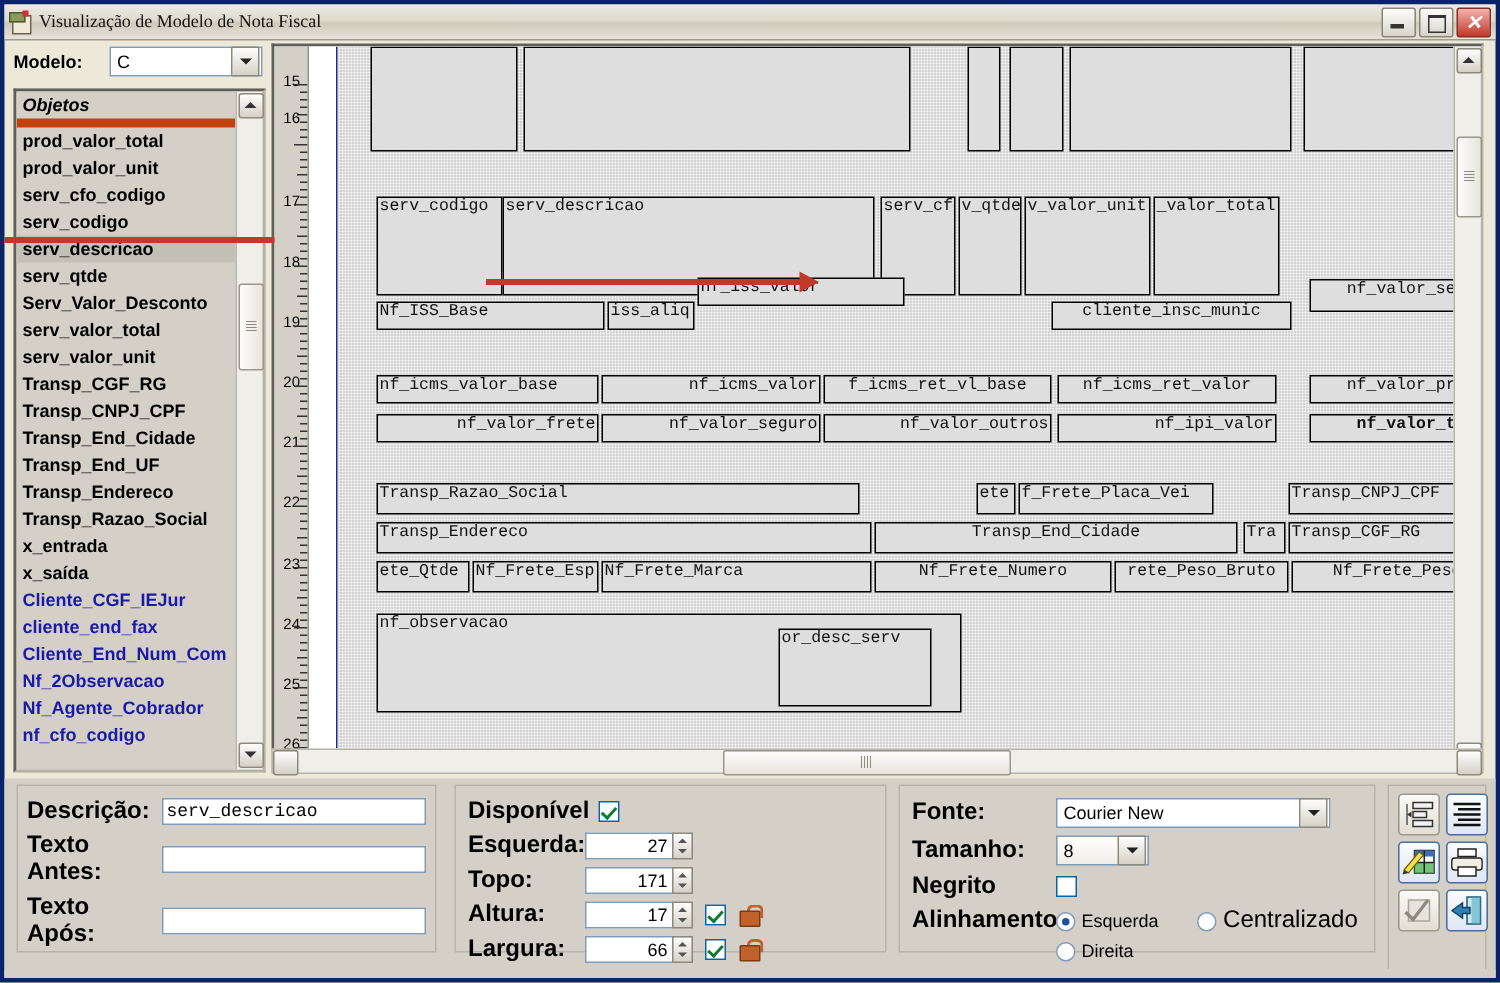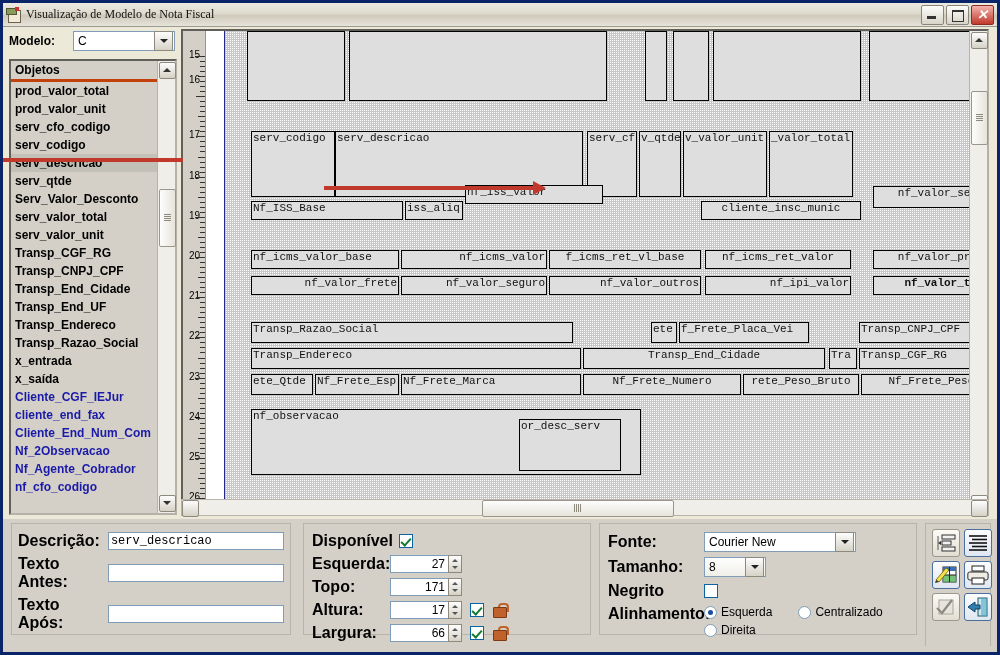--- a/index.html
+++ b/index.html
@@ -37,21 +37,21 @@
   .combo .val{font-size:12px;padding-left:4px;color:#000;flex:1;white-space:nowrap;overflow:hidden;}
   .combo .arw{width:17px;height:18px;margin:0 1px 0 0;flex:0 0 auto;
      background:linear-gradient(to bottom,#fdfdfd,#d6d2c6);border:1px solid #8d897d;position:relative;border-radius:1px;}
   .combo .arw::after{content:"";position:absolute;left:5px;top:7px;border-left:4px solid transparent;
      border-right:4px solid transparent;border-top:4px solid #222;}
   #modelo-combo{width:102px;margin-left:2px;}
   .listbox{position:absolute;left:0;top:30px;width:168px;height:456px;
      background:#d4d0c8;border:2px inset #b5b1a8;box-sizing:border-box;display:flex;}
   .list-inner{flex:1;overflow:hidden;position:relative;background:#d4d0c8;}
   .lb-head{font-size:12px;font-weight:bold;color:#000;padding:2px 0 2px 4px;
-     background:#d4d0c8;border-bottom:3px solid #c2410c;}
+     background:#d4d0c8;border-bottom:6px solid #c2410c;font-style:italic;}
   .lb-item{font-size:12px;font-weight:bold;padding:1px 0 1px 4px;color:#000;white-space:nowrap;line-height:16px;}
   .lb-item.sel{background:#c3c0b8;}
   .lb-item.blue{color:#1a1aa8;}
   .vscroll{width:17px;background:#f0eee8;border-left:1px solid #b8b4ab;position:relative;flex:0 0 auto;}
   .sb-btn{position:absolute;left:0;width:15px;height:15px;margin:1px;
      background:linear-gradient(to bottom,#fdfdfd,#d5d1c6);border:1px solid #8d897d;border-radius:2px;}
   .sb-btn.up{top:0;}
   .sb-btn.down{bottom:0;}
   .sb-btn::after{content:"";position:absolute;left:3px;}
   .sb-btn.up::after{top:5px;border-left:4px solid transparent;border-right:4px solid transparent;border-bottom:4px solid #333;}
@@ -438,21 +438,21 @@
               <span class="body"></span>
           </span>
         </div>
       </div>
     </div>
 
     <div class="grp" style="left:596px;top:4px;width:318px;height:112px;">
       <div style="padding:8px 6px 0 8px;">
         <div class="frow">
           <span class="flbl" style="width:96px;">Fonte:</span>
-          <div class="combo" style="width:152px;">
+          <div class="combo" style="width:183px;">
             <span class="val">Courier New</span>
             <span class="arw"></span>
           </div>
         </div>
         <div class="frow">
           <span class="flbl" style="width:96px;">Tamanho:</span>
           <div class="combo" style="width:62px;background:linear-gradient(to bottom,#fff,#efeee8);">
             <span class="val">8</span>
             <span class="arw"></span>
           </div>
@@ -461,21 +461,21 @@
           <span class="flbl" style="width:96px;">Negrito</span>
           <span class="cbx"></span>
         </div>
         <div class="frow" style="align-items:flex-start;">
           <span class="flbl" style="width:96px;line-height:18px;">Alinhamento:</span>
           <div>
             <div style="display:flex;align-items:center;">
               <span class="radio on"></span>
               <span style="font-size:12px;margin:0 26px 0 4px;">Esquerda</span>
               <span class="radio"></span>
-              <span style="font-size:12px;margin-left:4px;">Centralizado</span>
+              <span style="font-size:16px;margin-left:4px;">Centralizado</span>
             </div>
             <div style="display:flex;align-items:center;margin-top:4px;">
               <span class="radio"></span>
               <span style="font-size:12px;margin-left:4px;">Direita</span>
             </div>
           </div>
         </div>
       </div>
     </div>
 

